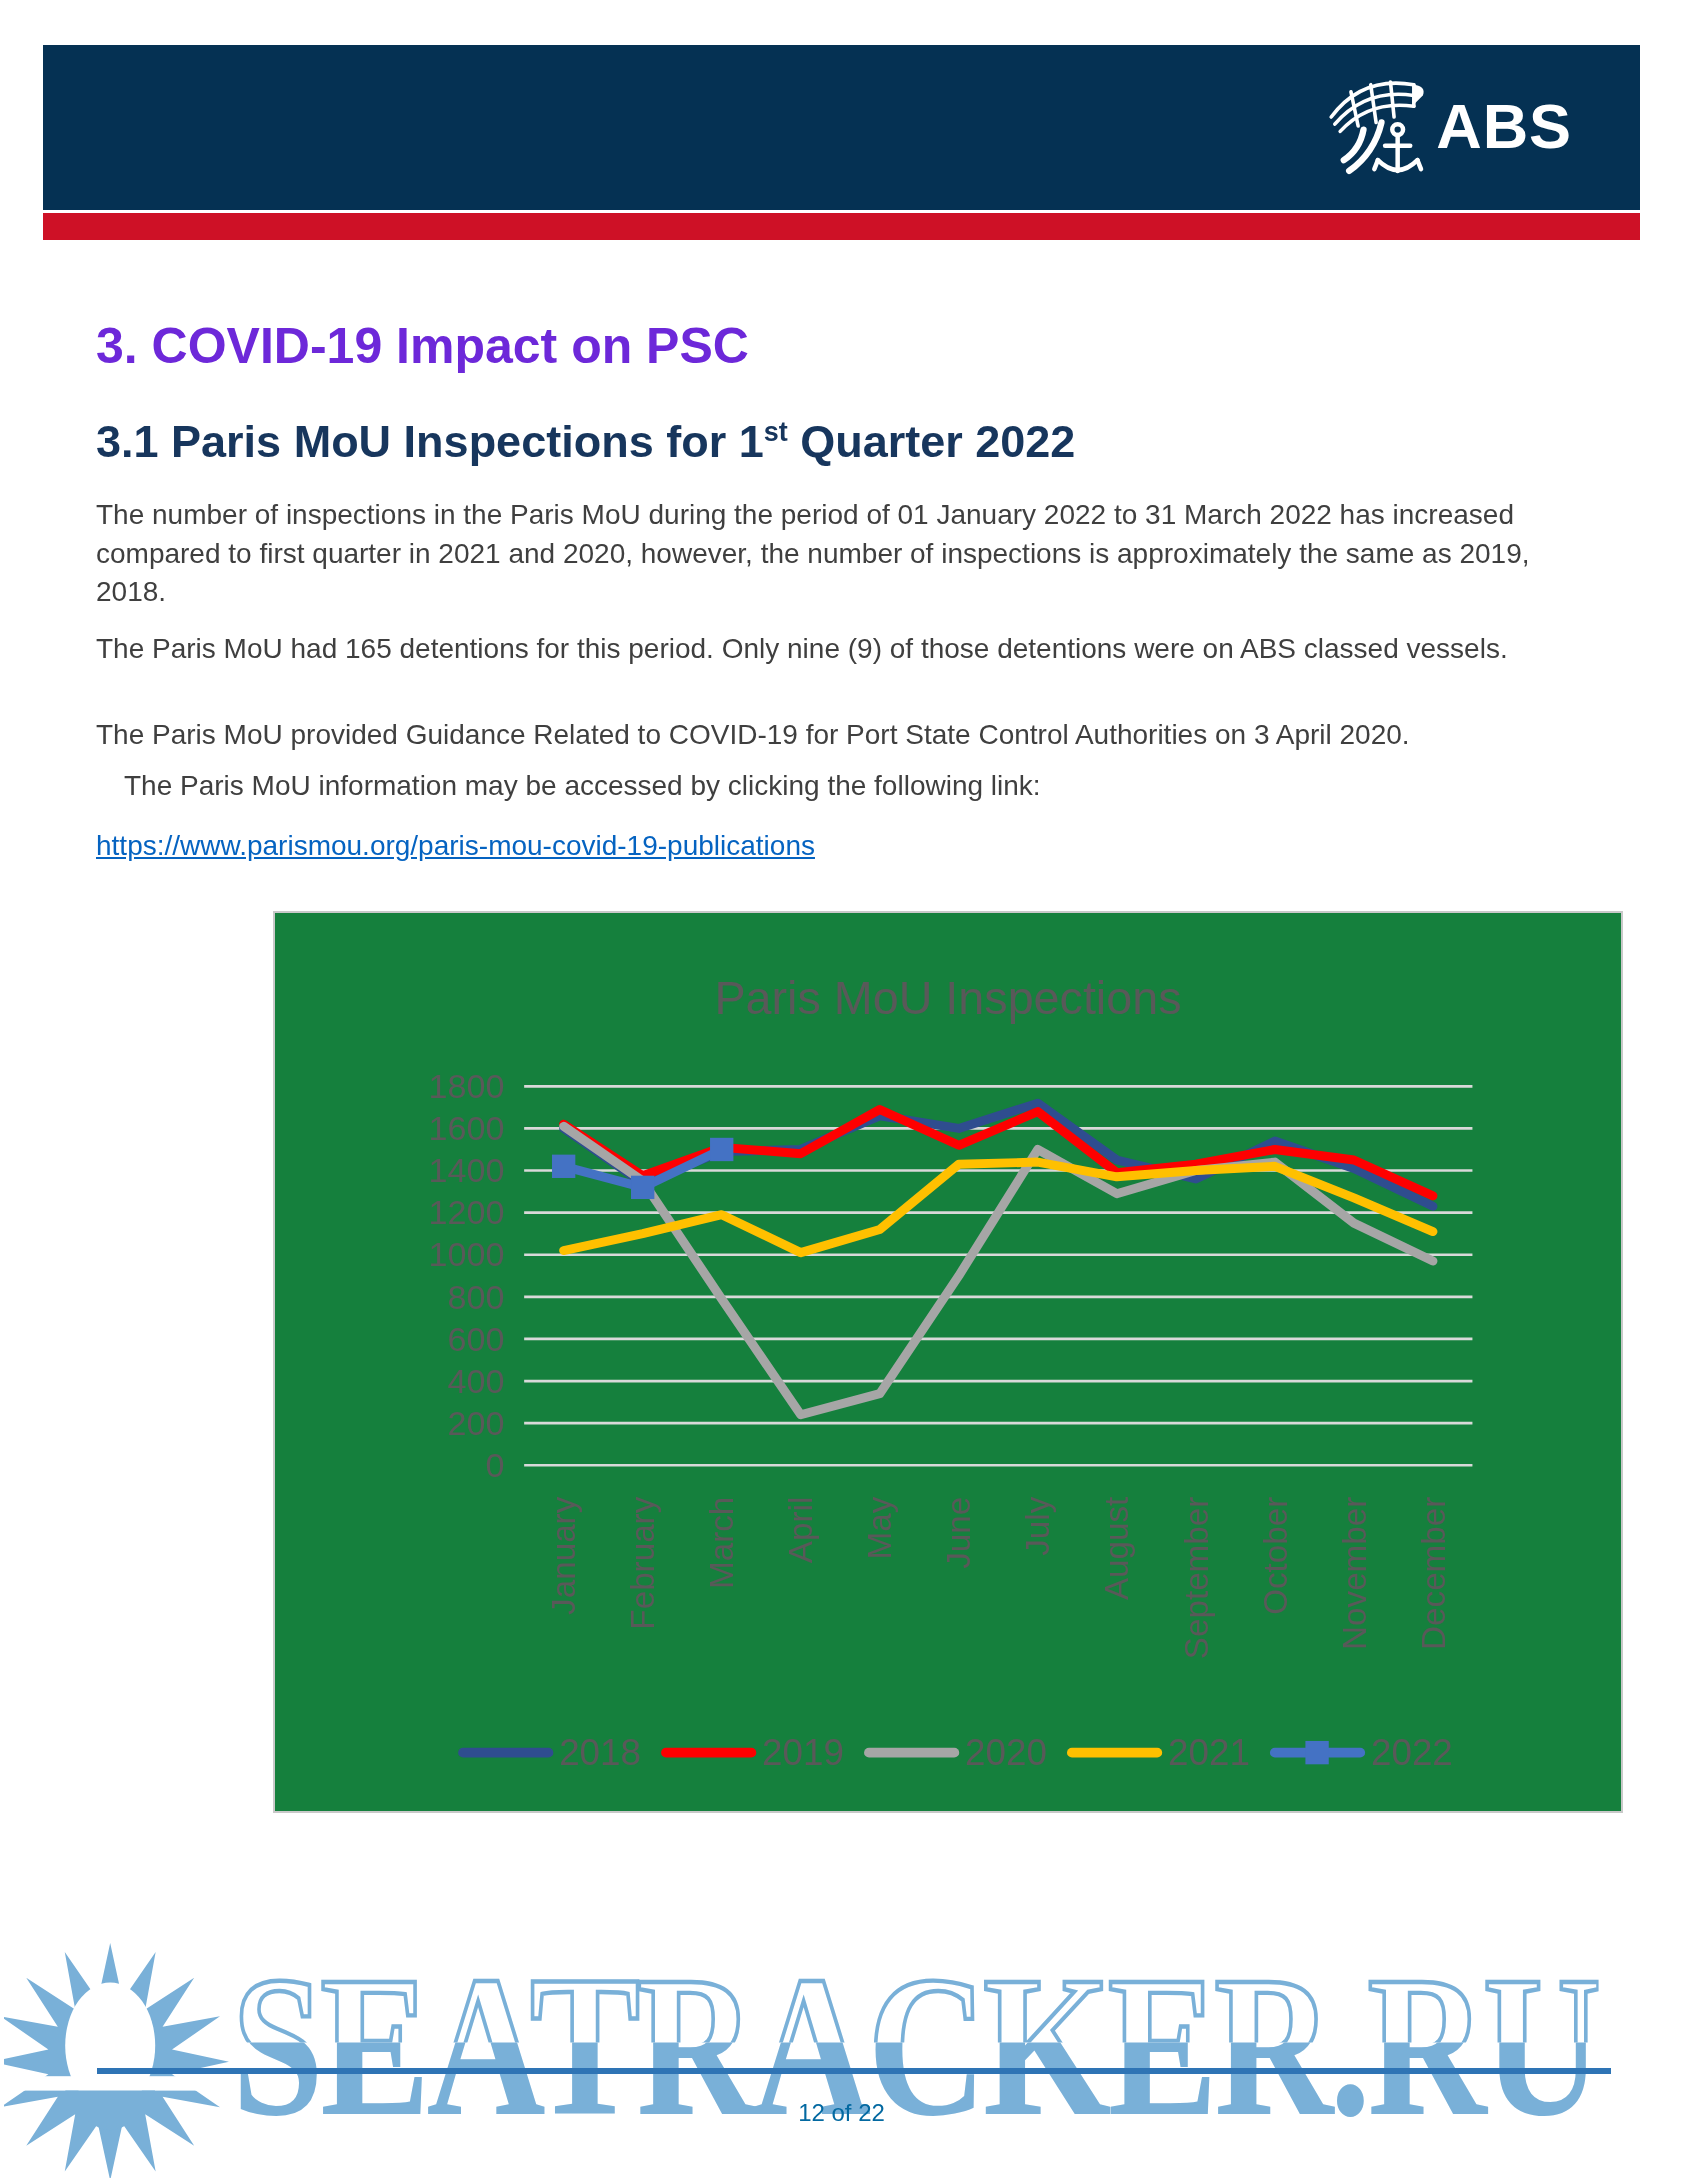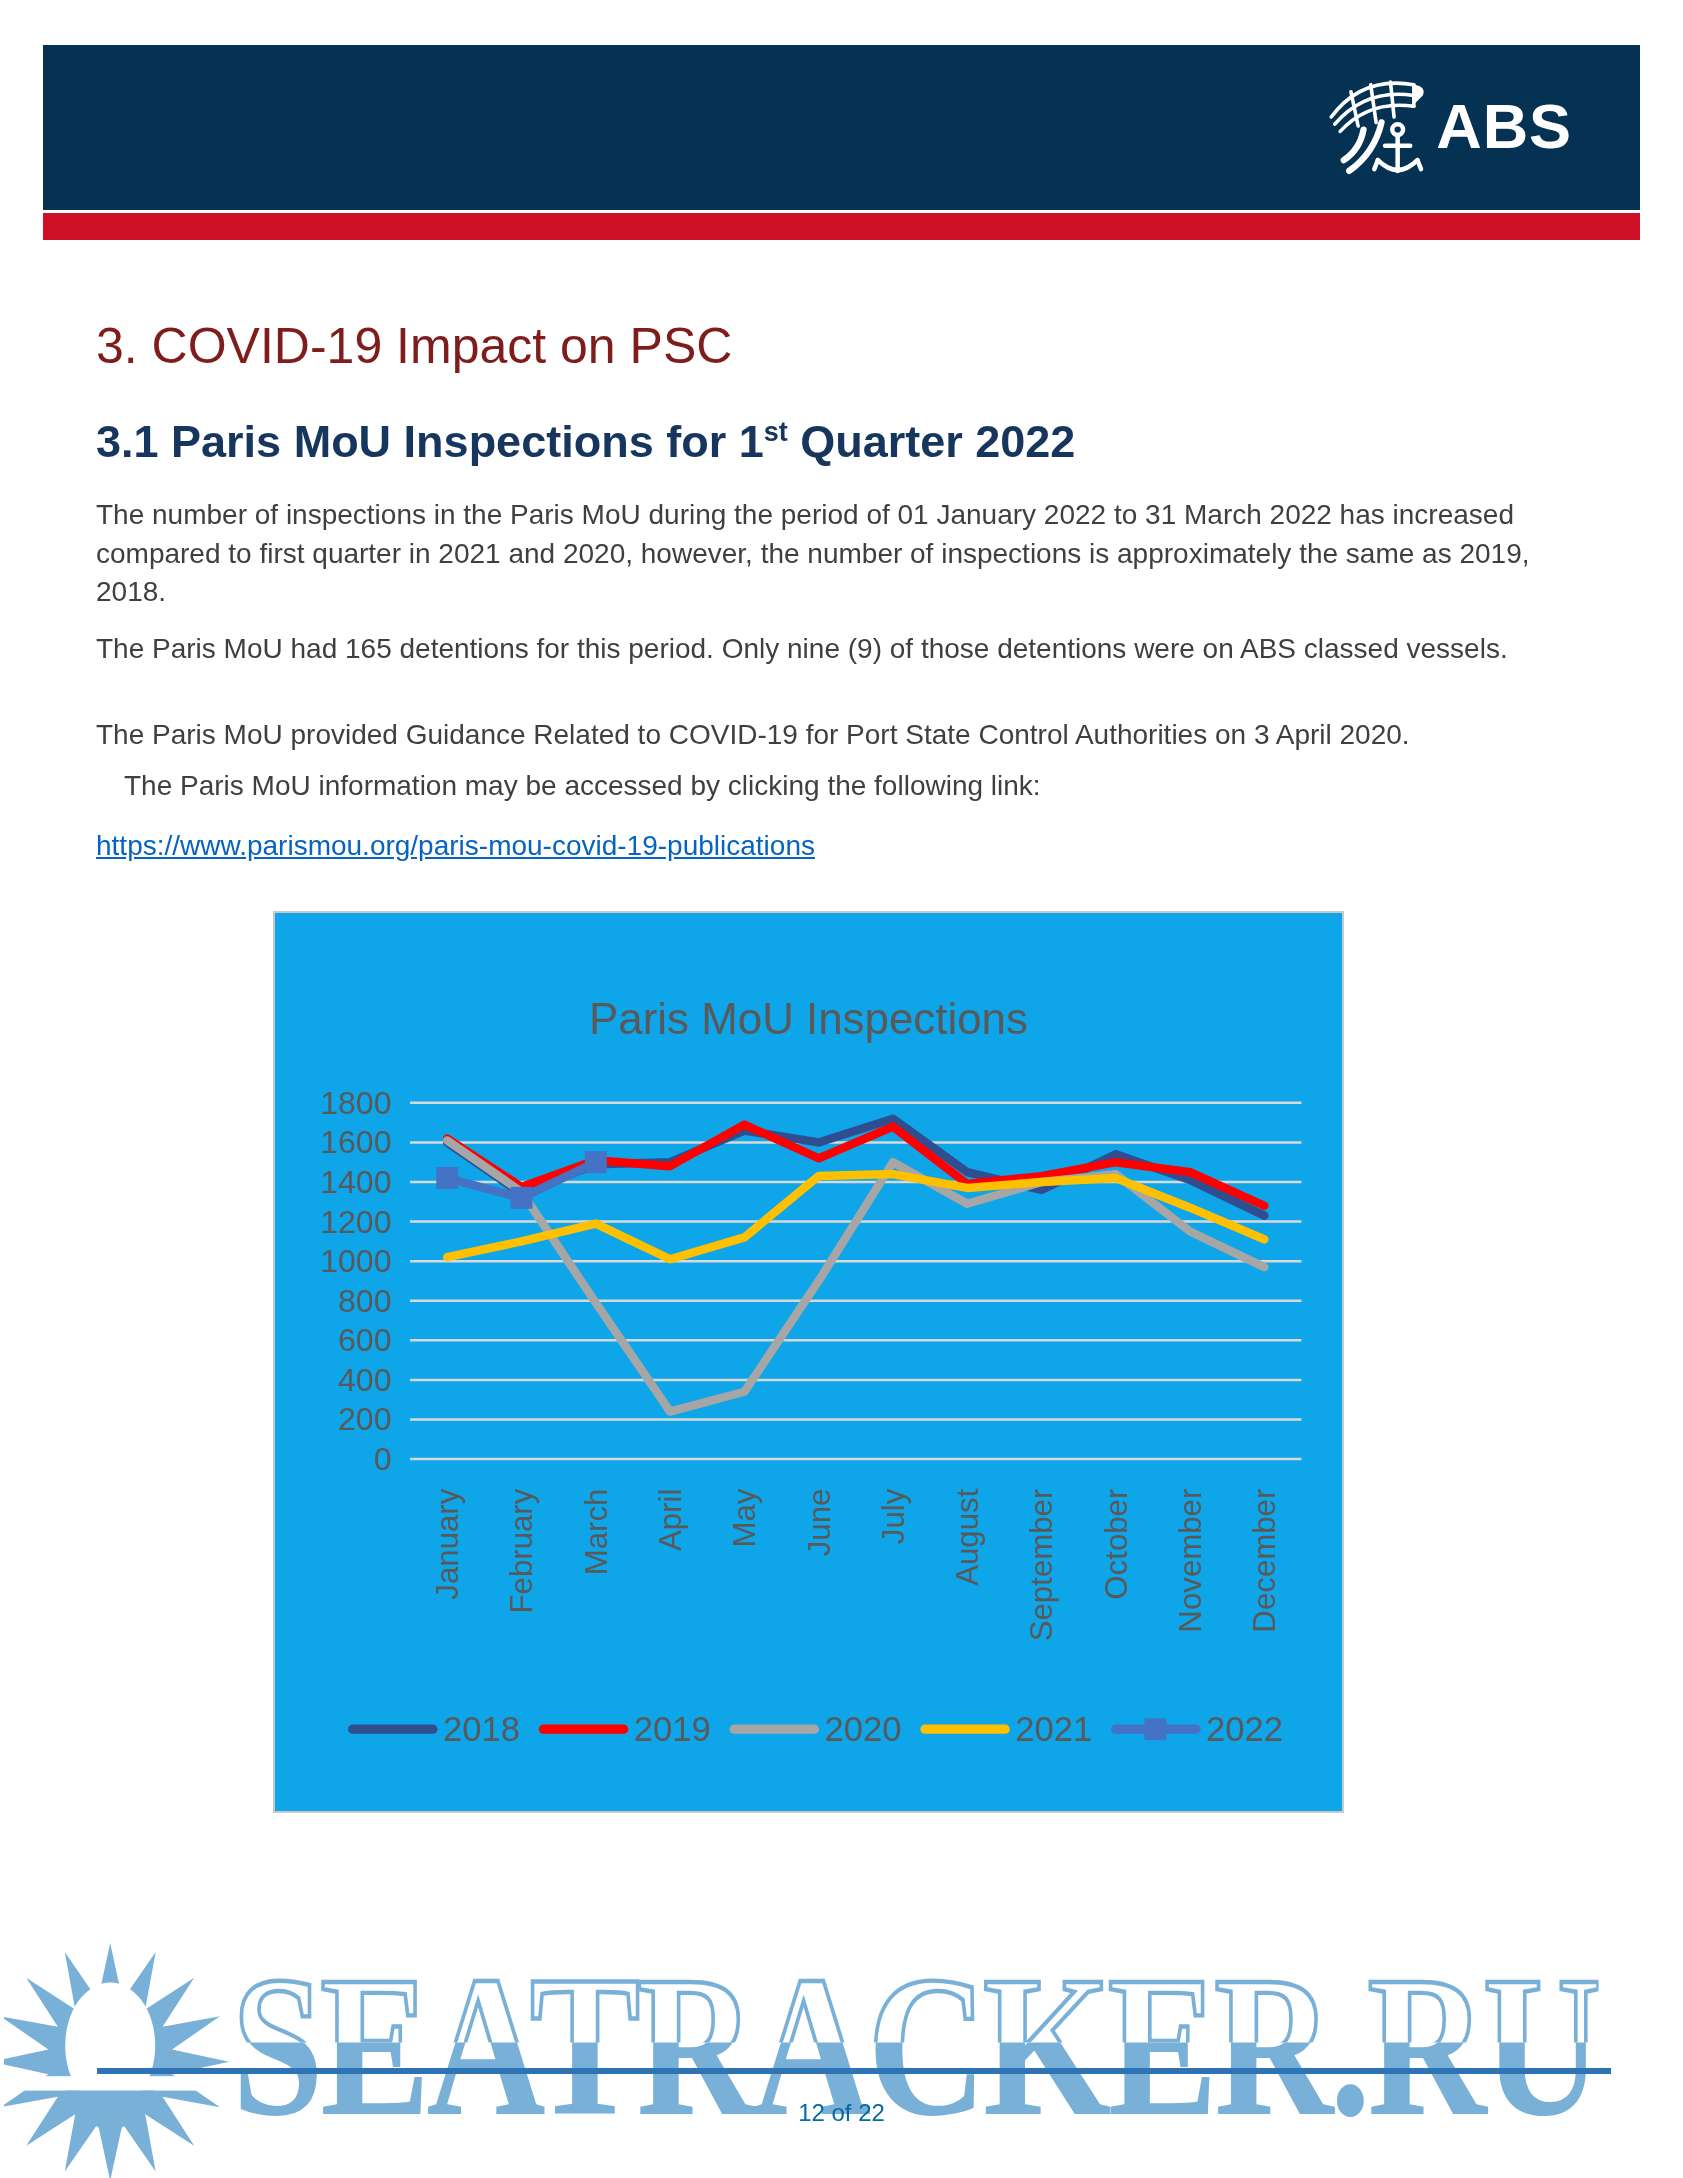--- a/index.html
+++ b/index.html
@@ -4,30 +4,30 @@
 <style>
   html,body{margin:0;padding:0;}
   body{
     width:1683px;height:2178px;position:relative;background:#ffffff;
     font-family:"Liberation Sans", sans-serif;overflow:hidden;
   }
   .band{position:absolute;left:43px;top:45px;width:1597px;height:165px;background:#053153;}
   .logo{position:absolute;right:68px;top:25px;display:flex;align-items:center;gap:6px;}
   .logo-text{color:#ffffff;font-weight:bold;font-size:63px;letter-spacing:0.9px;font-family:"Liberation Sans",sans-serif;}
   .stripe{position:absolute;left:43px;top:213px;width:1597px;height:27px;background:#ce1126;}
-  h1.title{position:absolute;left:96px;top:317px;margin:0;font-size:50px;color:#7f1d1d;font-weight:400;}
+  h1.title{position:absolute;left:96px;top:317px;margin:0;font-size:50px;color:#6d28d9;font-weight:700;}
   h2.subtitle{position:absolute;left:96px;top:416px;margin:0;font-size:45px;color:#17365d;font-weight:700;}
   h2.subtitle sup{font-size:60%;}
   .para{position:absolute;left:96px;width:1476px;margin:0;font-size:28px;line-height:1.38;color:#3f3f3f;}
   .p1{top:496px;}
   .p2{top:630px;}
   .p3{top:716px;}
   .p4{top:767px;margin-left:28px;}
   a.doclink{position:absolute;left:96px;top:830px;font-size:28px;color:#0563c1;}
-  .chart-box{position:absolute;left:273px;top:911px;width:1071px;height:902px;border:2.7px solid #c9c9c9;background:#0ea5e9;box-sizing:border-box;}
+  .chart-box{position:absolute;left:273px;top:911px;width:1350px;height:902px;border:2.7px solid #c9c9c9;background:#15803d;box-sizing:border-box;}
   .chart-box svg{display:block;width:100%;height:100%;}
   
   .wm-layer{
     position:absolute;left:232px;top:1946px;z-index:2;white-space:nowrap;
     font-family:"Liberation Serif", serif;font-weight:bold;font-size:165px;line-height:1;
     letter-spacing:-3.6px;transform:scaleY(1.22);transform-origin:top left;pointer-events:none;
   }
   .wm-top{color:#ffffff;-webkit-text-stroke:3.6px #79b0d8;clip-path:inset(0 0 52% 0);}
   .wm-bottom{color:#79b0d8;clip-path:inset(48% 0 0 0);}
   .sun{position:absolute;left:3.6px;top:1941px;z-index:2;pointer-events:none;}

